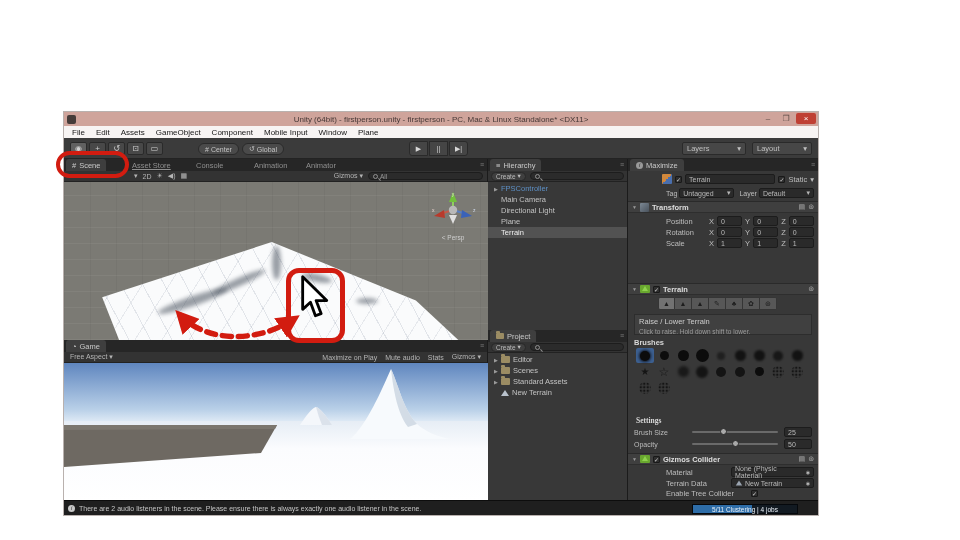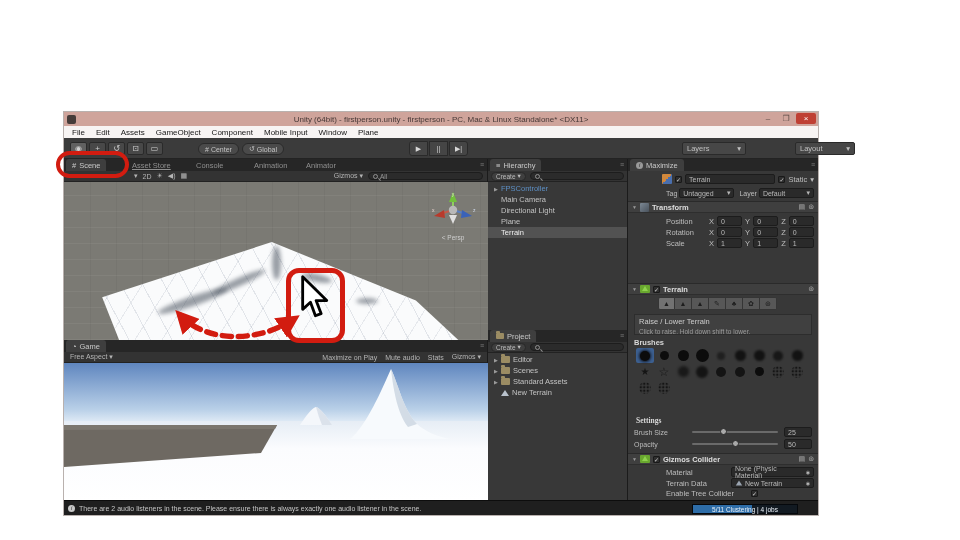--- a/index.html
+++ b/index.html
@@ -172,21 +172,21 @@
       </div>
       <div class="playgroup">
         <div class="pl">▶</div>
         <div class="pl">||</div>
         <div class="pl">▶|</div>
       </div>
       <div class="ddown" style="left:618px;width:64px;">
         <span>Layers</span>
         <span>▾</span>
       </div>
-      <div class="ddown" style="left:688px;width:60px;margin-left:43px;">
+      <div class="ddown" style="left:688px;width:60px;">
         <span>Layout</span>
         <span>▾</span>
       </div>
     </div>
 
     <div class="left">
       <div class="tabstrip" style="top:0;">
         <div class="ptab" style="left:2px;">
           <span>#</span>
           <span>Scene</span>

